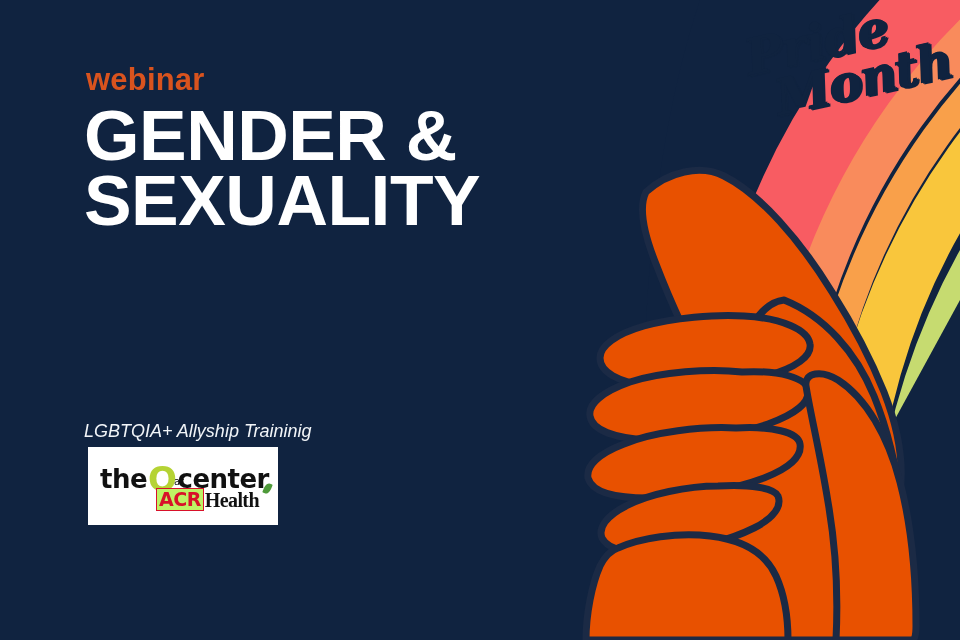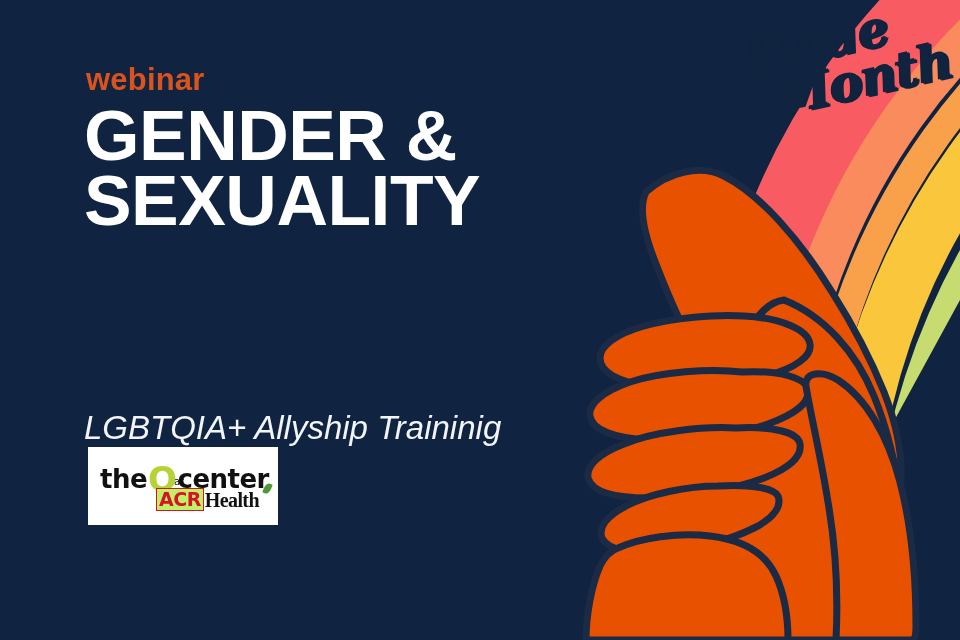--- a/index.html
+++ b/index.html
@@ -72,23 +72,23 @@
     font-size: 36px;
     font-weight: 400;
     line-height: 1.2;
     letter-spacing: -0.2px;
   }
   .subhead .ln { display: block; white-space: nowrap; }
 
   .tagline {
     position: absolute;
     left: 84px;
-    top: 411px;
+    top: 422px;
     color: #F2F5F8;
-    font-size: 33px;
+    font-size: 18px;
     font-style: italic;
     font-weight: 400;
     letter-spacing: 0px;
     line-height: 1;
     white-space: nowrap;
   }
 
   
   #logo {
     position: absolute;

